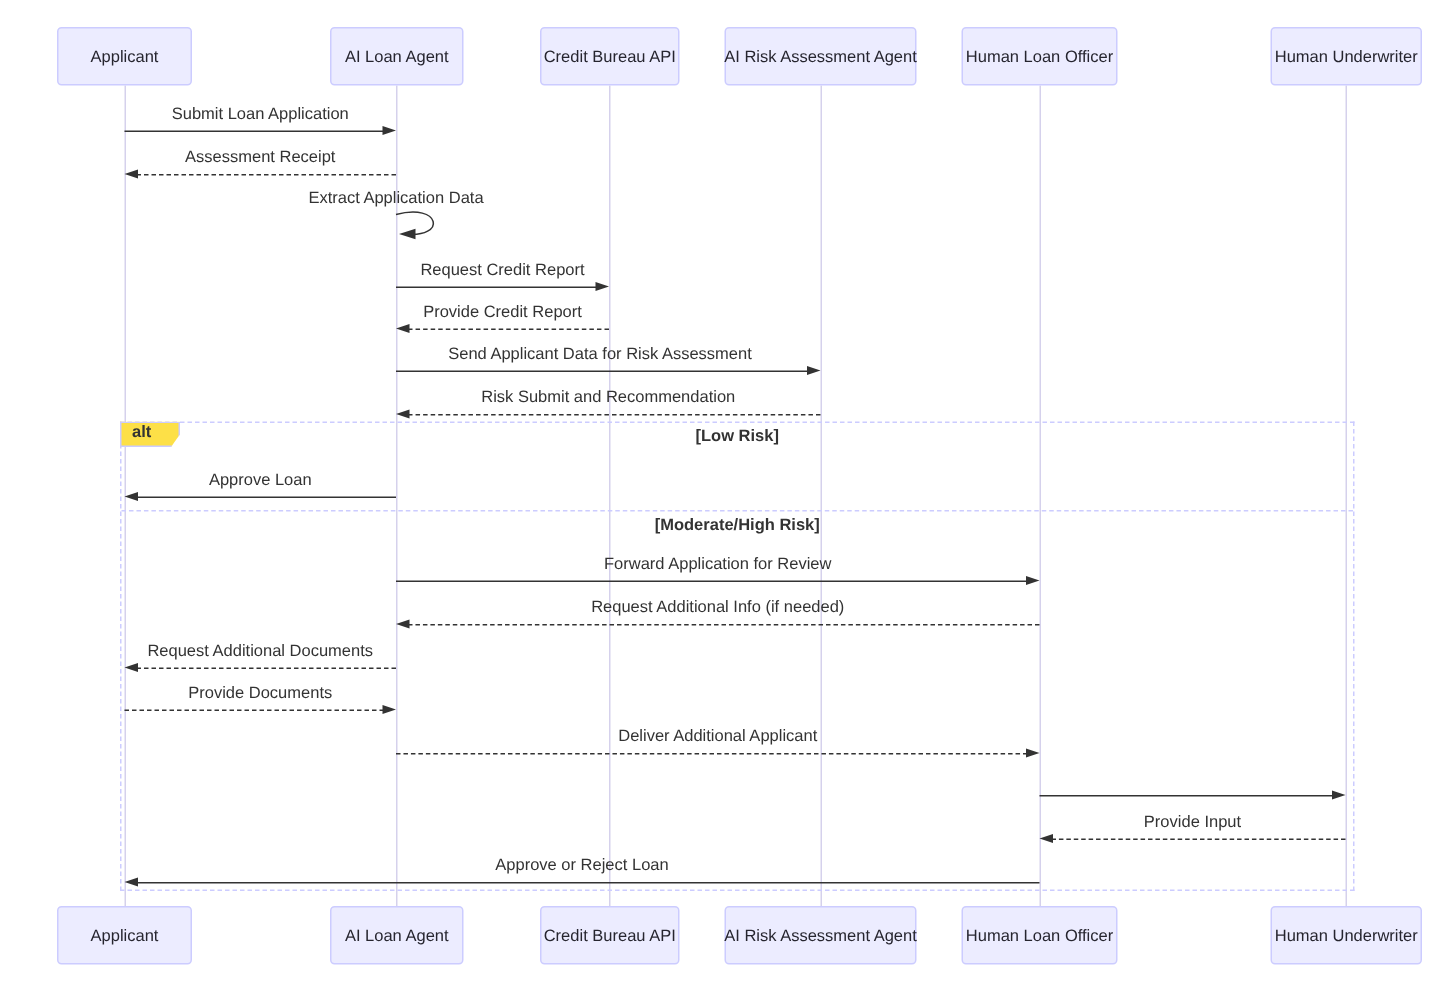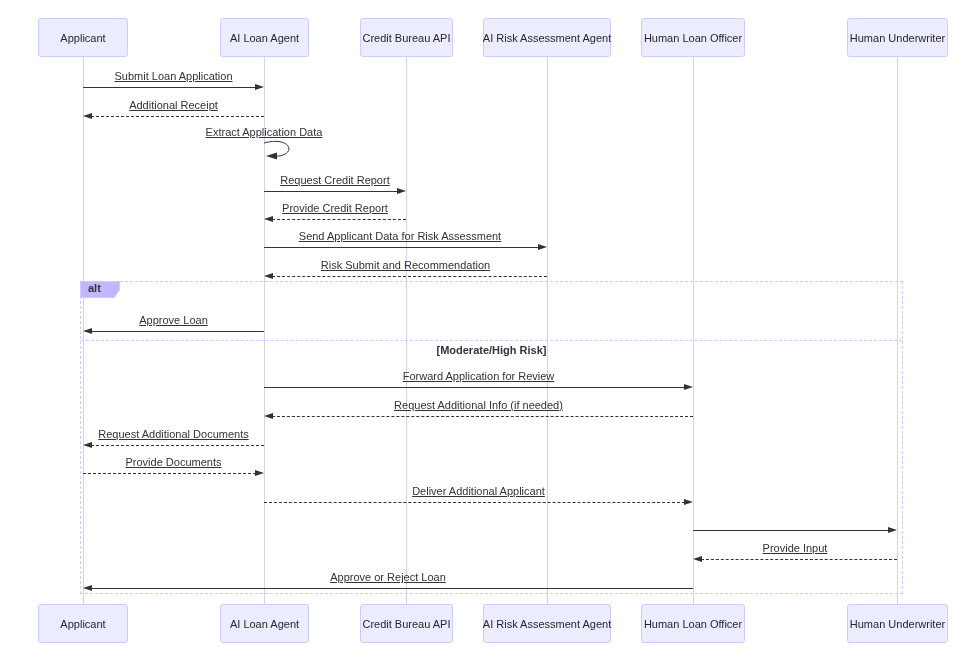--- a/index.html
+++ b/index.html
@@ -12,40 +12,40 @@
     position:absolute; width:1px; background:#d5d1ec;
   }
   .actor-box {
     position:absolute; height:39px; box-sizing:border-box;
     background:#ECECFF; border:1px solid #CCCCFF; border-radius:3px;
     display:flex; align-items:center; justify-content:center;
     font-size:11px; color:#26252f; white-space:nowrap;
   }
   .msg-label {
     position:absolute; width:300px; text-align:center;
-    font-size:11px; color:#333333; white-space:nowrap;text-decoration:underline;
+    font-size:11px; color:#333333; white-space:nowrap;
   }
   .msg-line {
     position:absolute; height:0; border-top:1px solid #333333;
   }
   .msg-line.dashed { border-top-style:dashed; }
   .arrow {
     position:absolute; width:0; height:0;
     border-top:3.5px solid transparent; border-bottom:3.5px solid transparent;
   }
   .arrow-right { border-left:9px solid #333333; }
   .arrow-left  { border-right:9px solid #333333; }
   .self-loop { position:absolute; overflow:visible; }
   .alt-frame {
     position:absolute; left:80px; top:281px; width:823px; height:313px;
     box-sizing:border-box; border:1px dashed #CCCCFF;
   }
   .alt-tag {
     position:absolute; left:-1px; top:-1px; width:40px; height:17px;
-    background:#c4b5fd; box-shadow:inset 0 0 0 1px #CCCCFF;
+    background:#fde047; box-shadow:inset 0 0 0 1px #CCCCFF;
     clip-path:polygon(0 0, 100% 0, 100% 50%, 85% 100%, 0 100%);
     font-size:11px; font-weight:600; color:#333333;
     padding:1px 0 0 8px; box-sizing:border-box;
   }
   .alt-cond {
     position:absolute; left:0; width:100%; text-align:center;
     font-size:11px; font-weight:600; color:#333333;
   }
   .alt-divider {
     position:absolute; left:0; right:0; top:58px;
@@ -73,30 +73,31 @@
       <div class="actor-box" style="left: 641px; top: 18px; width: 104px;">Human Loan Officer</div>
       <div class="actor-box" style="left: 641px; top: 604px; width: 104px;">Human Loan Officer</div>
       <div class="lifeline" style="left: 896.5px; top: 57px; height: 547px;"></div>
       <div class="actor-box" style="left: 847px; top: 18px; width: 101px;">Human Underwriter</div>
       <div class="actor-box" style="left: 847px; top: 604px; width: 101px;">Human Underwriter</div>
     </div>
 
   <div class="layer" id="layer-frame">
     <div class="alt-frame">
       <div class="alt-tag">alt</div>
+      <div class="alt-cond" style="top:3px">[Low Risk]</div>
       <div class="alt-divider"></div>
       <div class="alt-cond" style="top:62px">[Moderate/High Risk]</div>
     </div>
   </div>
 
   <div class="layer" id="layer-messages">
       <div class="msg-label" style="left: 23.5px; top: 70px;">Submit Loan Application</div>
       <div class="msg-line" style="left: 83px; top: 87px; width: 173px;"></div>
       <div class="arrow arrow-right" style="left: 255px; top: 84px;"></div>
-      <div class="msg-label" style="left: 23.5px; top: 99px;">Additional Receipt</div>
+      <div class="msg-label" style="left: 23.5px; top: 99px;">Assessment Receipt</div>
       <div class="msg-line dashed" style="left: 91px; top: 116px; width: 173px;"></div>
       <div class="arrow arrow-left" style="left: 83px; top: 113px;"></div>
       <div class="msg-label" style="left: 114px; top: 126px;">Extract Application Data</div>
       <svg width="36" height="24" class="self-loop" style="left: 264px; top: 139px;">
         <path d="M0,4 C30,-4 34,20 6,17" fill="none" stroke="#333333" stroke-width="1"></path>
         <polygon points="13,13.5 2,17 13,20.5" fill="#333333"></polygon>
       </svg>
       <div class="msg-label" style="left: 185px; top: 174px;">Request Credit Report</div>
       <div class="msg-line" style="left: 264px; top: 191px; width: 134px;"></div>
       <div class="arrow arrow-right" style="left: 397px; top: 188px;"></div>

